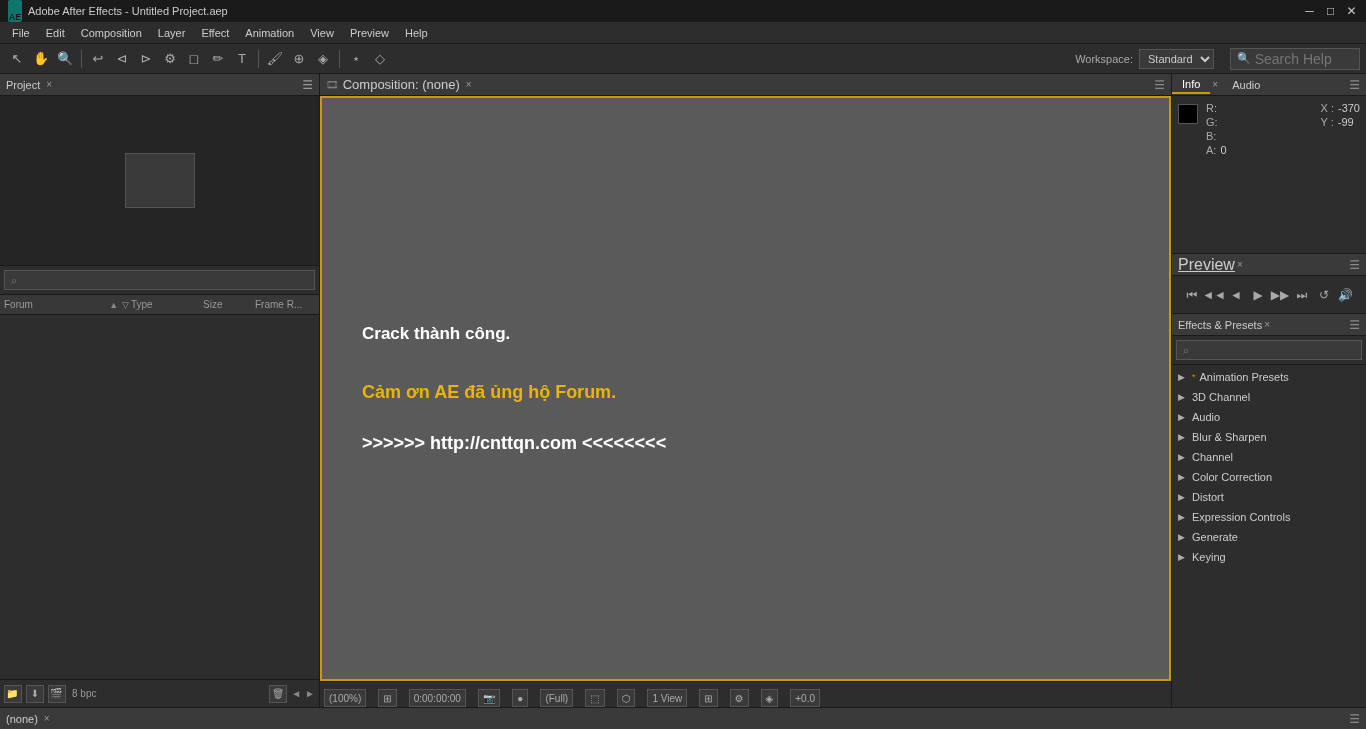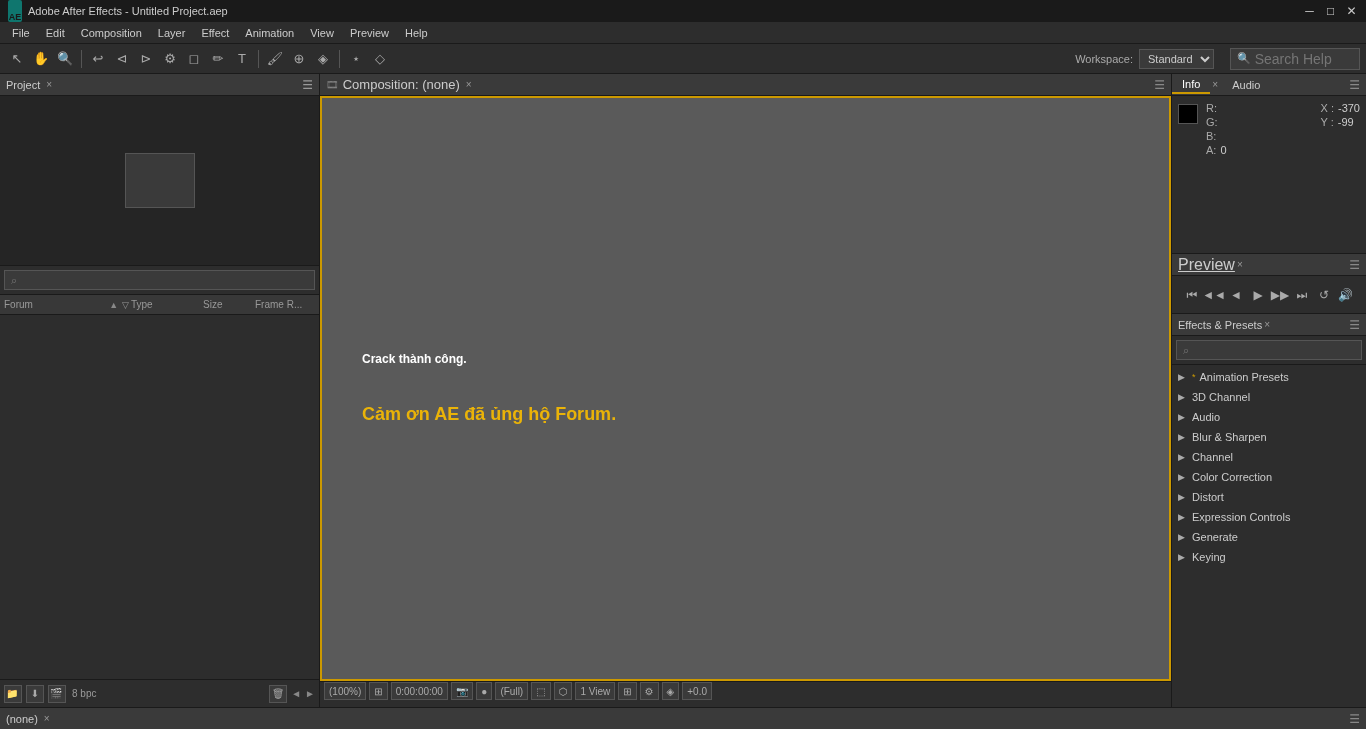--- a/index.html
+++ b/index.html
@@ -302,23 +302,23 @@
       align-items: flex-start;
       justify-content: center;
       padding: 40px;
       gap: 20px;
     }
     #comp-footer {
       height: 26px;
       background: #2d2d2d;
       border-top: 1px solid #1a1a1a;
       display: flex;
-      align-items: flex-start;
+      align-items: flex-end;
       padding: 0 4px;
-      gap: 3px;
+      gap: 12px;
       font-size: 10px;
       color: #999;
     }
     .comp-footer-item {
       padding: 0 4px;
       background: #3a3a3a;
       border: 1px solid #555;
       height: 18px;
       display: flex;
       align-items: center;
@@ -609,22 +609,23 @@
 
   <div id="center-panel">
     <div id="comp-header">
       <span style="font-size:10px;color:#888;">🎞</span>
       <span id="comp-tab">Composition: (none)</span>
       <span style="font-size:10px;color:#999;margin-left:2px;">×</span>
       <span style="margin-left:auto;font-size:12px;color:#888;cursor:pointer;">☰</span>
     </div>
     <div id="comp-viewer">
       <div id="comp-content">
-        <p style="font-size:12px;font-weight:bold;color:#ffffff;">Crack thành công.</p>
+        <p style="font-size:17px;font-weight:bold;color:#ffffff;">Crack thành công.</p>
         <p style="font-size:18px;font-weight:bold;color:#eab308;margin-top:18px;">Cảm ơn AE đã ủng hộ Forum.</p>
+        <p style="font-size:18px;font-weight:bold;color:#ffffff;margin-top:10px;">&gt;&gt;&gt;&gt;&gt;&gt; http://cnttqn.com &lt;&lt;&lt;&lt;&lt;&lt;&lt;&lt;</p>
       </div>
     </div>
     <div id="comp-footer">
       <div class="comp-footer-item">
         <span>(100%)</span>
       </div>
       <div class="comp-footer-item">⊞</div>
       <div class="comp-footer-item">
         <span>0:00:00:00</span>
       </div>

